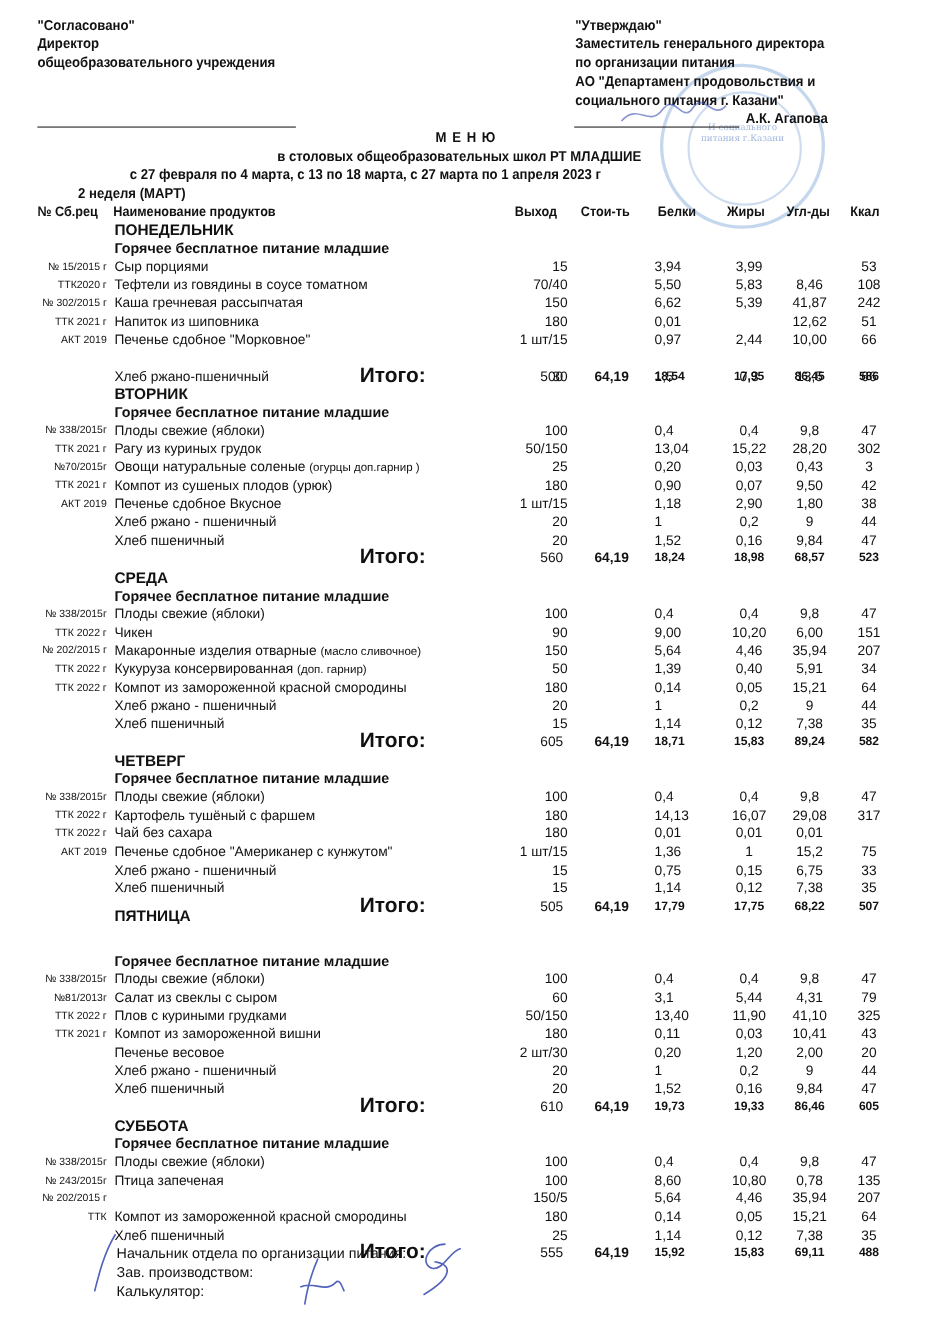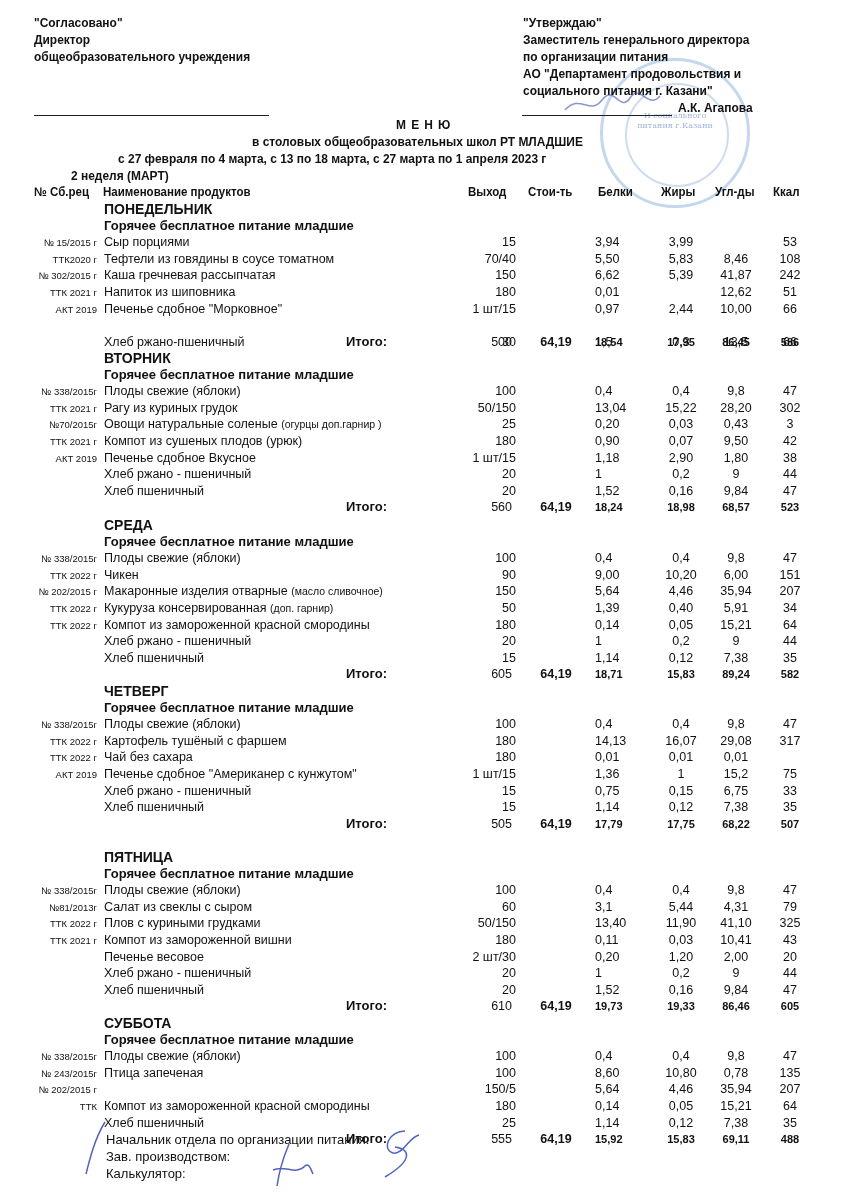--- a/index.html
+++ b/index.html
@@ -18,21 +18,21 @@
   .row .name { position: absolute; left: 104px; }
   .row .name .note { font-size: 10.5px; }
   .row .out { position: absolute; right: 333px; }
   .row .cost { position: absolute; left: 536px; width: 40px; text-align: center; }
   .row .prot { position: absolute; left: 595px; width: 46px; text-align: left; }
   .row .fat { position: absolute; left: 658px; width: 46px; text-align: center; }
   .row .carb { position: absolute; left: 713px; width: 46px; text-align: center; }
   .row .kcal { position: absolute; left: 770px; width: 40px; text-align: center; }
   .day { font-weight: bold; font-size: 14px; }
   .meal { font-weight: bold; font-size: 13px; }
-  .total .label { position: absolute; right: 462px; font-weight: bold; font-size: 13px; padding-left: 40px; }
+  .total .label { position: absolute; right: 462px; font-weight: bold; font-size: 19px; padding-left: 40px; }
   .total .cost { font-weight: bold; font-size: 12.5px; }
   .total .prot, .total .fat, .total .carb, .total .kcal { font-weight: bold; font-size: 11px; }
   .total .out { font-size: 12.5px; right: 337px; text-align: center; }
 
   .colhead { font-weight: bold; font-size: 12.5px; }
   .stamp { position: absolute; left: 600px; top: 58px; width: 150px; height: 150px;
            border-radius: 50%; border: 3px solid rgba(90,140,200,0.35);
            box-sizing: border-box; }
   .stamp-inner { position: absolute; left: 22px; top: 22px; width: 100px; height: 100px;
            border-radius: 50%; border: 2px solid rgba(90,140,200,0.3); }
@@ -372,21 +372,21 @@
     </div>
     <div class="row total" style="top: 815.8px;">
       <span class="label">Итого:</span>
       <span class="out">505</span>
       <span class="cost">64,19</span>
       <span class="prot">17,79</span>
       <span class="fat">17,75</span>
       <span class="carb">68,22</span>
       <span class="kcal">507</span>
     </div>
-    <div class="row " style="top: 849px;">
+    <div class="row " style="top: 824px;">
       <span class="name day">ПЯТНИЦА</span>
     </div>
     <div class="row " style="top: 865.6px;">
       <span class="name meal">Горячее бесплатное питание младшие</span>
     </div>
     <div class="row " style="top: 882.2px;">
       <span class="code">№ 338/2015г</span>
       <span class="name"><span>Плоды свежие (яблоки)</span> <span class="note"></span></span>
       <span class="out">100</span>
       <span class="prot">0,4</span>

